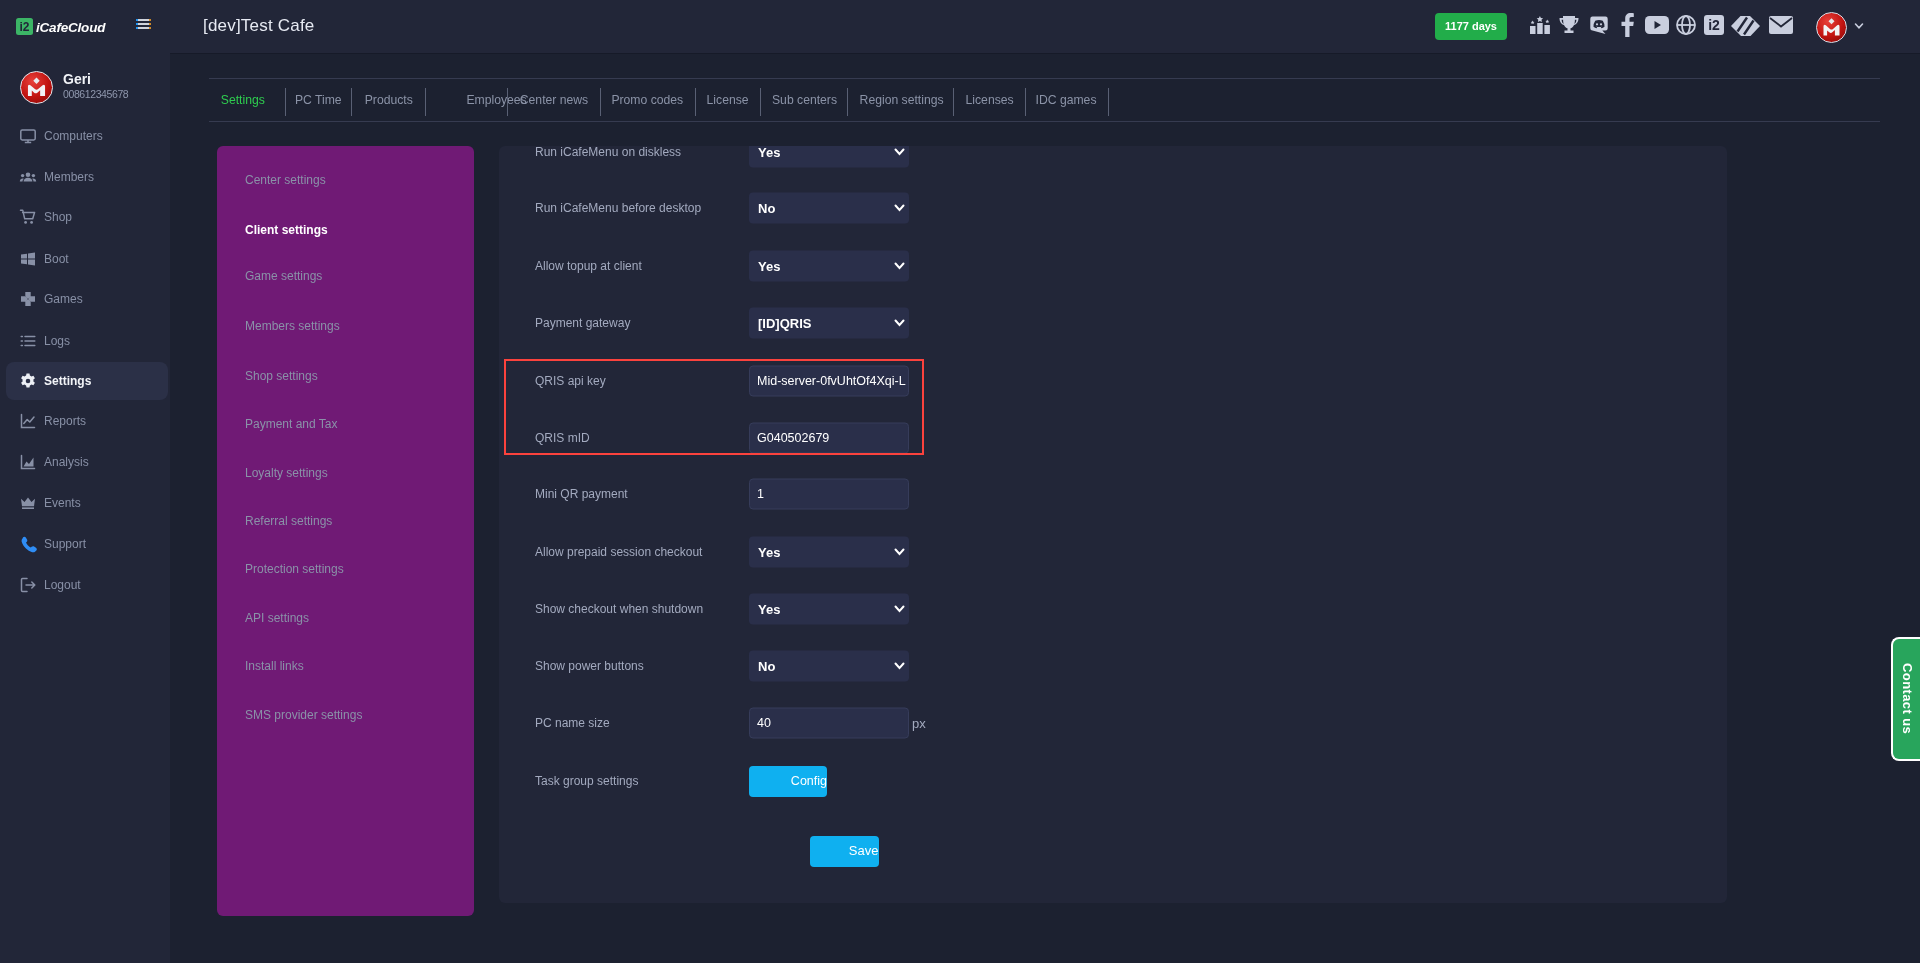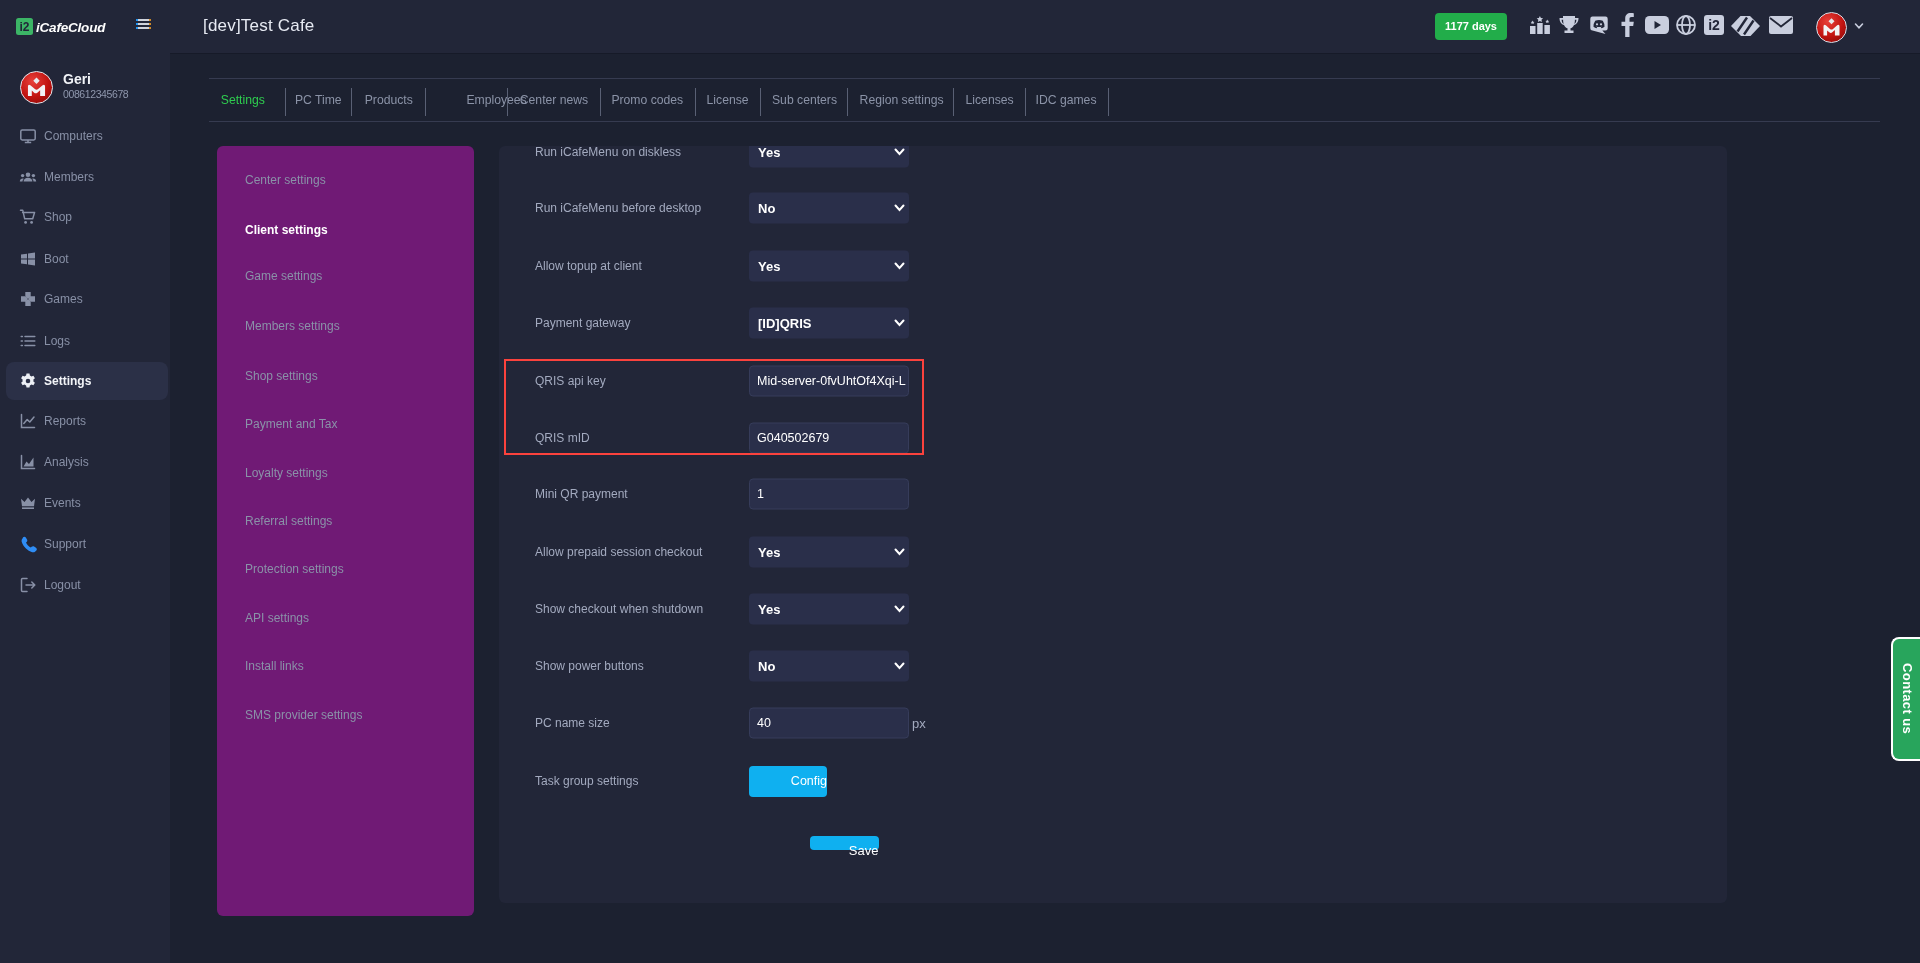--- a/index.html
+++ b/index.html
@@ -338,20 +338,20 @@
 
   <div class="flabel" style="top:577px;">PC name size</div>
   <div class="finput" style="top:577px;">
       <span class="val">40</span>
     </div>
   <div class="px-lbl" style="top:577px;">px</div>
 
   <div class="flabel" style="top:635px;">Task group settings</div>
   <div class="btn-blue" style="left:250px;top:620px;width:78px;height:31px;line-height:31px;font-size:12.5px;">Config</div>
 
-  <div class="btn-blue" style="left:310.5px;top:690px;width:69px;height:14px;line-height:30px;font-size:13px;">Save</div>
+  <div class="btn-blue" style="left:310.5px;top:690px;width:69px;height:31px;line-height:30px;font-size:13px;">Save</div>
 </div>
 
 <div id="redbox"></div>
 
 <div id="contact">
     <span>Contact us</span>
   </div>
 
 </body></html>

